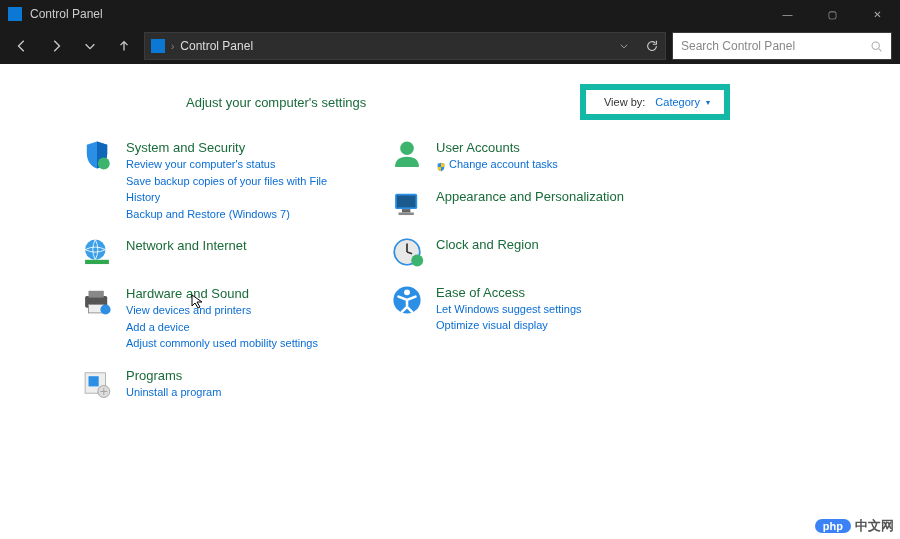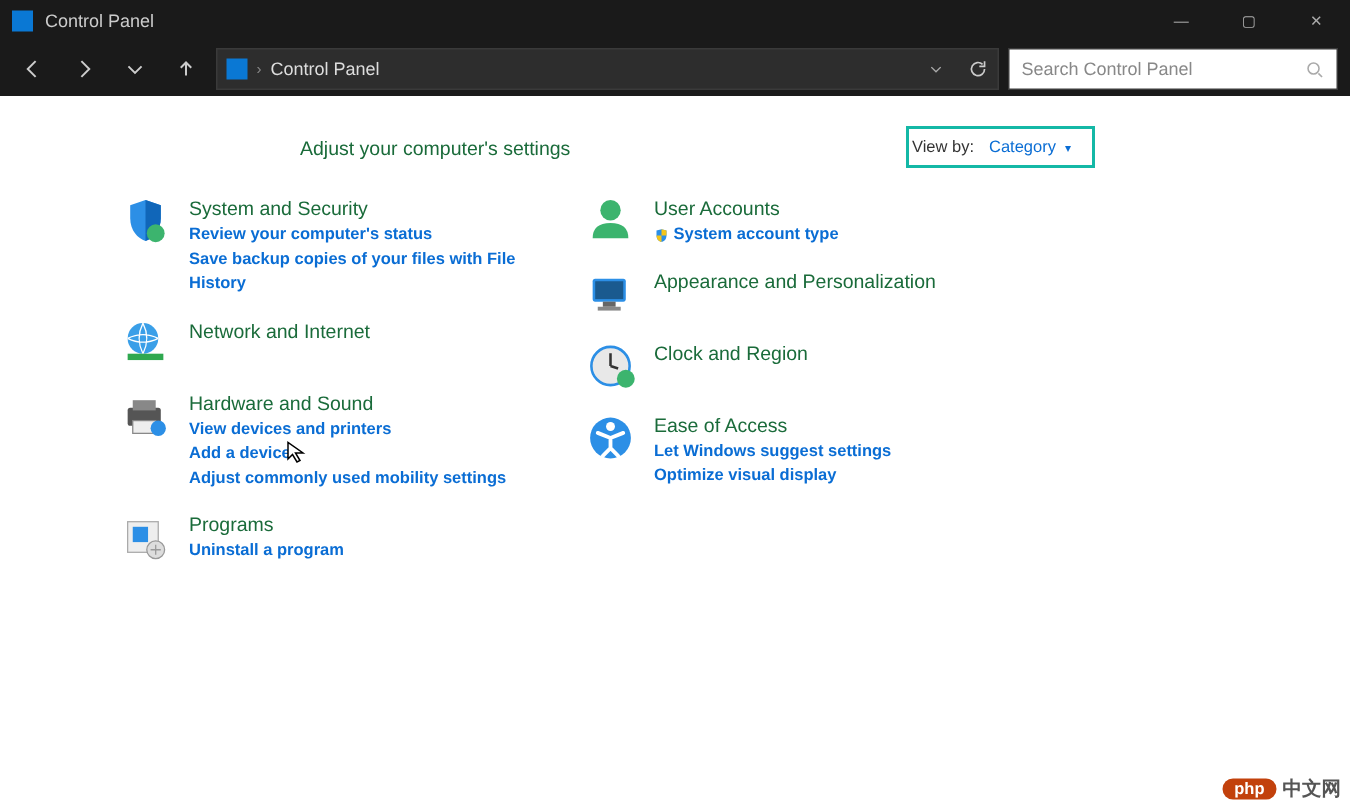--- a/index.html
+++ b/index.html
@@ -19,39 +19,39 @@
   .addr { flex: 1; height: 28px; background: #2d2d2d; border: 1px solid #3a3a3a; display: flex; align-items: center; color: #ddd; font-size: 12px; padding: 0 6px; gap: 6px; }
   .addr .cp-icon { width: 14px; height: 14px; background: #0a78d4; }
   .addr .sep { color: #888; font-size: 10px; }
   .addr .spacer { flex: 1; }
   .search { width: 220px; height: 28px; background: #ffffff; border: 1px solid #3a3a3a; display: flex; align-items: center; padding: 0 8px; color: #888; font-size: 12px; }
   .search .sp { flex: 1; }
   .search svg { width: 13px; height: 13px; }
 
   
   .content { position: relative; padding: 20px 0 0 0; height: calc(539px - 64px); background: #fff; }
-  .heading-row { display: flex; align-items: center; padding: 0 30px 0 186px; margin-left: 14px; }
+  .heading-row { display: flex; align-items: center; padding: 0 30px 0 186px; }
   .heading { color: #1a6b3a; font-size: 13px; font-weight: 400; flex: 1; }
-  .viewby-box { border: 2px solid #14b8a6; padding: 6px 14px 6px 2px; display: flex; align-items: center; font-size: 11px; gap: 10px; margin-right: 140px; }
+  .viewby-box { border: 6px solid #14b8a6; padding: 6px 14px 6px 18px; display: flex; align-items: center; font-size: 11px; gap: 10px; margin-right: 140px; }
   .viewby-label { color: #333; }
   .viewby-value { color: #0a6dd4; display: flex; align-items: center; gap: 6px; }
   .viewby-value .tri { font-size: 8px; }
 
   .columns { display: flex; padding: 18px 0 0 80px; gap: 40px; }
   .col { width: 270px; }
   .item { display: flex; gap: 12px; margin-bottom: 14px; }
   .item-icon { width: 34px; height: 34px; flex-shrink: 0; position: relative; }
   .item-body { }
   .item-title { color: #1a6b3a; font-size: 13px; font-weight: 400; margin-bottom: 2px; }
-  .item-link { color: #0a6dd4; font-size: 11px; line-height: 1.5; display: block; font-weight: bold; }
+  .item-link { color: #0a6dd4; font-size: 11px; line-height: 1.5; display: block; }
   .item-link .shield { display: inline-block; width: 10px; height: 10px; vertical-align: middle; margin-right: 3px; }
 
   
   .watermark { position: absolute; right: 6px; bottom: 4px; font-size: 13px; font-weight: bold; color: #555; display: flex; align-items: center; gap: 4px; }
-  .watermark .pill { background: #c2410c; color: #fff; border-radius: 10px; padding: 1px 8px; font-size: 11px; font-weight: bold; }
+  .watermark .pill { background: #3b82f6; color: #fff; border-radius: 10px; padding: 1px 8px; font-size: 11px; font-weight: bold; }
 
   
   .cursor { position: absolute; left: 190px; top: 229px; width: 16px; height: 16px; }
 </style>
 </head>
 <body>
 
 <div class="titlebar">
   <span class="app-icon"></span>
   <span class="title">Control Panel</span>
@@ -128,20 +128,21 @@
           <svg viewBox="0 0 40 40">
               <path d="M20 4 L32 8 V18 C32 28 26 34 20 36 C14 34 8 28 8 18 V8 Z" fill="#2c8fe6"></path>
               <path d="M20 4 L32 8 V18 C32 28 26 34 20 36 V4 Z" fill="#1066b9"></path>
               <circle cx="28" cy="30" r="7" fill="#3cb46e"></circle>
             </svg>
         </div>
         <div class="item-body">
           <a class="item-title">System and Security</a>
           <a class="item-link">Review your computer's status</a>
           <a class="item-link">Save backup copies of your files with File History</a>
+          <a class="item-link">Backup and Restore (Windows 7)</a>
         </div>
       </div>
 
       <div class="item">
         <div class="item-icon">
           <svg viewBox="0 0 40 40">
               <circle cx="18" cy="16" r="12" fill="#3a9fe8"></circle>
               <path d="M6 16 Q18 10 30 16 M6 16 Q18 22 30 16 M18 4 Q12 16 18 28 M18 4 Q24 16 18 28" stroke="#fff" stroke-width="1" fill="none"></path>
               <rect x="6" y="28" width="28" height="5" fill="#2fa84f"></rect>
             </svg>
@@ -196,21 +197,21 @@
         </div>
         <div class="item-body">
           <a class="item-title">User Accounts</a>
           <a class="item-link">
             <span class="shield">
               <svg viewBox="0 0 12 12">
                   <path d="M6 1 L10 2 V6 C10 9 8 11 6 11 C4 11 2 9 2 6 V2 Z" fill="#2c8fe6"></path>
                   <path d="M6 1 L10 2 V6 H6 Z" fill="#f5c518"></path>
                   <path d="M2 6 H6 V11 C4 11 2 9 2 6 Z" fill="#f5c518"></path>
                 </svg>
-            </span><span>System account type</span>
+            </span><span>Change account tasks</span>
           </a>
         </div>
       </div>
 
       <div class="item">
         <div class="item-icon">
           <svg viewBox="0 0 40 40">
               <rect x="6" y="8" width="26" height="18" rx="2" fill="#2c8fe6"></rect>
               <rect x="8" y="10" width="22" height="14" fill="#1a5a8f"></rect>
               <rect x="14" y="26" width="10" height="4" fill="#666"></rect>

